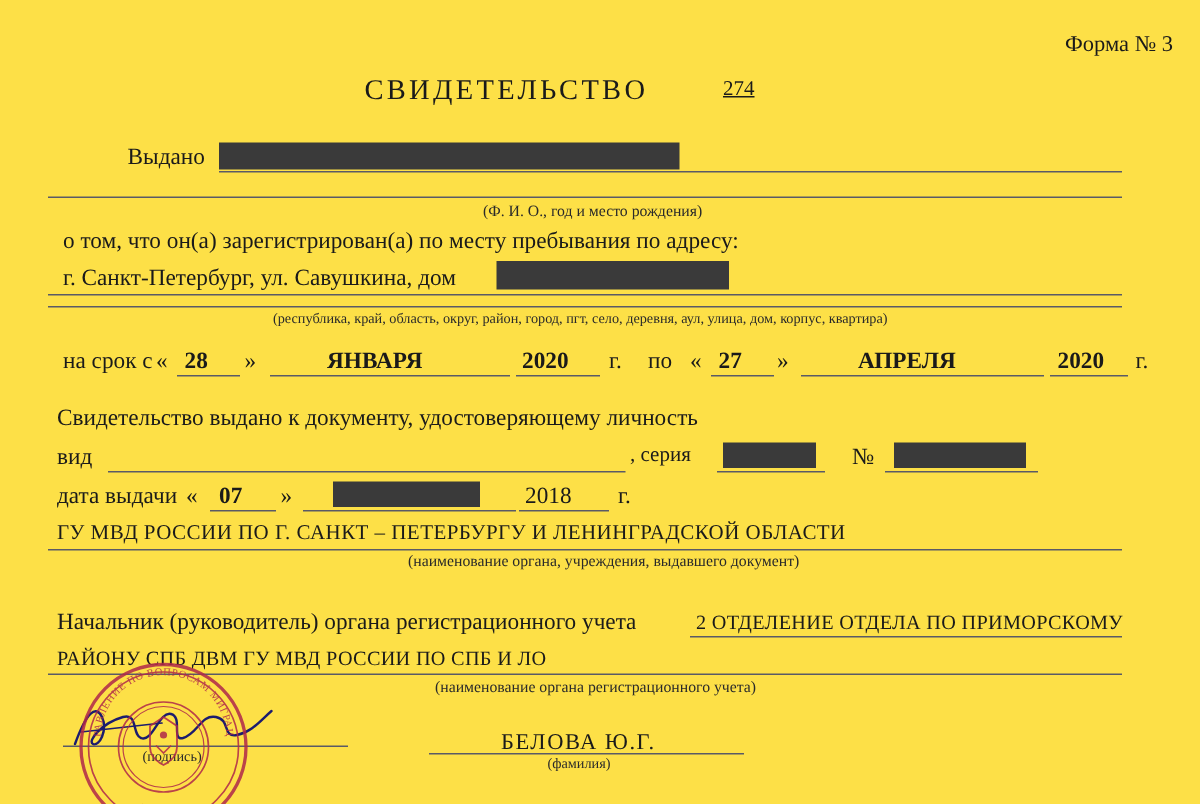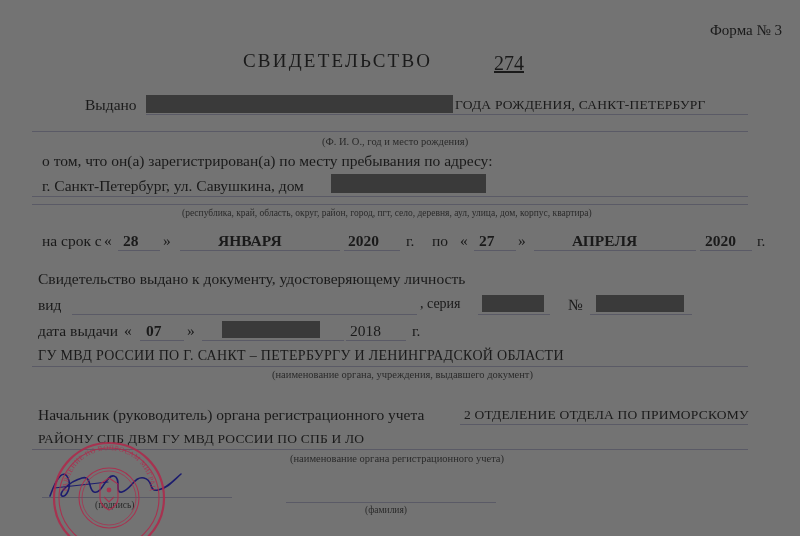--- a/index.html
+++ b/index.html
@@ -4,36 +4,36 @@
 <style>
   html, body {
     margin: 0;
     padding: 0;
     background: #ffffff;
   }
   #page {
     position: relative;
     width: 800px;
     height: 536px;
-    background: #737373;
+    background: #fde047;
     font-family: "Liberation Serif", serif;
     color: #1a1a1a;
     overflow: hidden;
   }
   .t { position: absolute; white-space: nowrap; }
   .line { position: absolute; border-bottom: 1px solid #5a5a66; height: 0; }
   .redact { position: absolute; background: #3a3a3a; }
   .small { font-size: 10.5px; color: #2a2a2a; text-align: center; }
   .tiny { font-size: 9.5px; color: #2a2a2a; }
 
   
   #form-no { top: 22px; right: 18px; font-size: 15px; }
 
   #title { top: 50px; left: 243px; font-size: 19px; letter-spacing: 2.2px; font-weight: 400; }
-  #title-number { top: 52px; left: 482px; font-size: 20px; text-decoration: underline; margin-left: 12px; }
+  #title-number { top: 52px; left: 482px; font-size: 14px; text-decoration: underline; }
   #subtitle { top: 76px; left: 213px; font-size: 15.5px; }
 
   #issued-label { top: 96px; left: 85px; font-size: 15.5px; }
   #issued-tail { top: 97px; left: 455px; font-size: 13.5px; letter-spacing: .2px; }
   #caption-fio { top: 136px; left: 322px; }
 
   #about-line { top: 152px; left: 42px; font-size: 15.5px; }
   #addr-line { top: 177px; left: 42px; font-size: 15.5px; }
   #caption-addr { top: 208px; left: 182px; }
 
@@ -98,21 +98,20 @@
 
 <div id="page">
 
   <div class="t" id="form-no">Форма № 3</div>
 
   <div class="t" id="title">СВИДЕТЕЛЬСТВО</div>
   <div class="t" id="title-number">274</div>
 
   <div class="t" id="issued-label">Выдано</div>
   <div class="redact" style="left:146px; top:95px; width:307px; height:18px;"></div>
-  <div class="t" id="issued-tail">ГОДА РОЖДЕНИЯ, САНКТ-ПЕТЕРБУРГ</div>
   <div class="line" style="left:146px; top:114px; width:602px;"></div>
   <div class="line" style="left:32px; top:131px; width:716px;"></div>
   <div class="t small" id="caption-fio">(Ф. И. О., год и место рождения)</div>
 
   <div class="t" id="addr-line">г. Санкт-Петербург, ул. Савушкина, дом</div>
   <div class="t" id="about-line">о том, что он(а) зарегистрирован(а) по месту пребывания по адресу:</div>
   <div class="redact" style="left:331px; top:174px; width:155px; height:19px;"></div>
   <div class="line" style="left:32px; top:196px; width:716px;"></div>
   <div class="line" style="left:32px; top:204px; width:716px;"></div>
   <div class="t tiny" id="caption-addr">(республика, край, область, округ, район, город, пгт, село, деревня, аул, улица, дом, корпус, квартира)</div>
@@ -173,20 +172,21 @@
 
   <div id="signature">
     <svg width="135" height="34" viewBox="0 0 135 34">
       <path d="M2,28 C10,6 16,2 20,10 C24,19 18,30 14,28 C10,26 20,14 34,10 C44,7 40,22 46,24 C54,27 58,6 66,8 C74,10 66,26 74,24 C84,21 86,8 96,10 C106,12 100,24 110,22 C120,20 126,12 133,6" fill="none" stroke="#1c1c6e" stroke-width="1.6" stroke-linecap="round"></path>
       <path d="M6,20 L60,14" fill="none" stroke="#1c1c6e" stroke-width="1.1" stroke-linecap="round"></path>
     </svg>
   </div>
   <div class="line" style="left:42px; top:497px; width:190px;"></div>
   <div class="t tiny" id="caption-podpis">(подпись)</div>
 
+  <div class="t" id="family-name">БЕЛОВА Ю.Г.</div>
   <div class="line" style="left:286px; top:502px; width:210px;"></div>
   <div class="t tiny" id="caption-familia">(фамилия)</div>
 
   <div id="stamp">
     <svg width="175" height="110" viewBox="0 0 175 110">
       <g transform="translate(87,58)">
         <circle r="55" fill="none" stroke="#b0284a" stroke-width="2.2"></circle>
         <circle r="50" fill="none" stroke="#b0284a" stroke-width="1.1"></circle>
         <circle r="30" fill="none" stroke="#b0284a" stroke-width="1.1"></circle>
         <circle r="27" fill="none" stroke="#b0284a" stroke-width="0.8"></circle>

